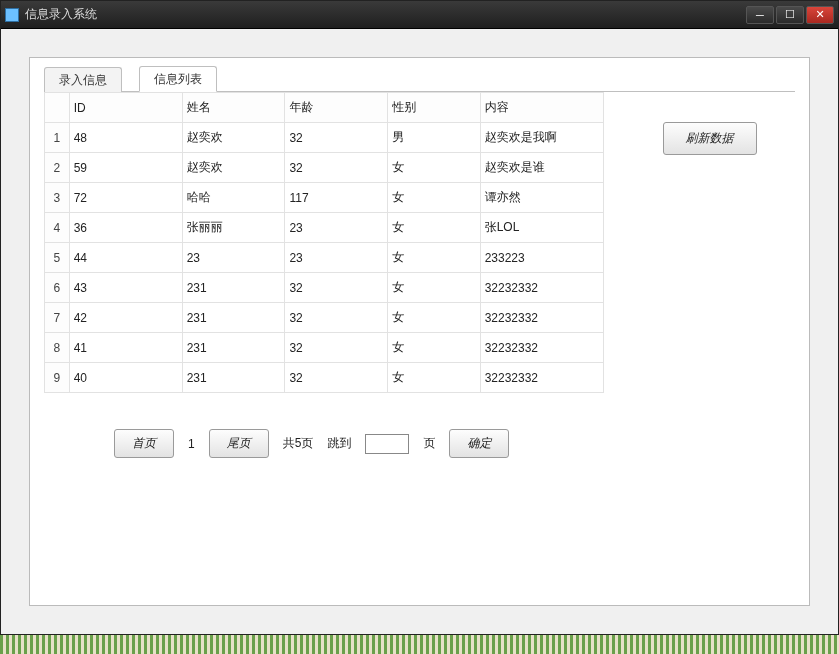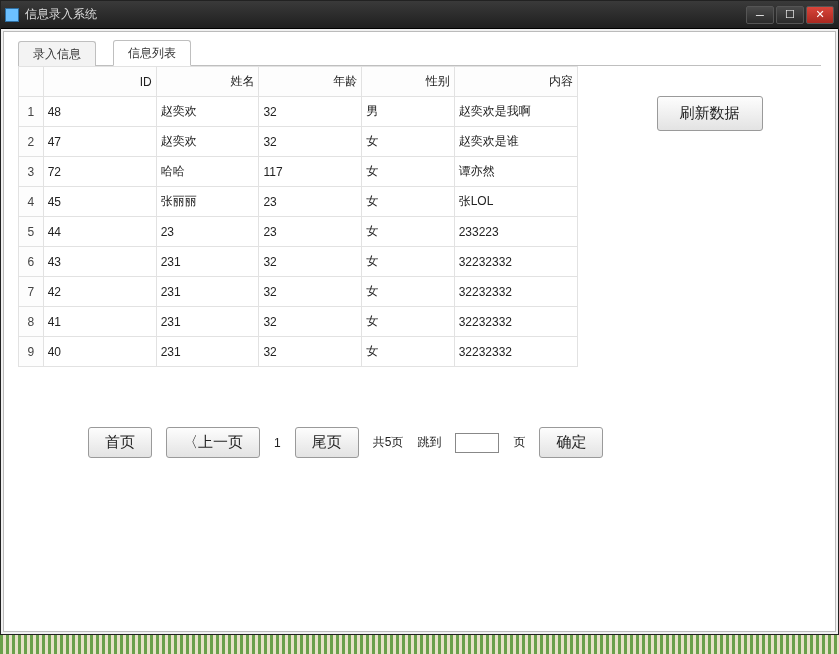--- a/index.html
+++ b/index.html
@@ -39,21 +39,21 @@
     background: linear-gradient(#4a4a4a, #2a2a2a);
     border: 1px solid #555;
     color: #fff;
     font-size: 11px;
     display: flex; align-items: center; justify-content: center;
     border-radius: 2px;
   }
   .win-btn.close { background: linear-gradient(#d9453a, #a92820); }
   .client {
     background: #f0f0f0;
-    padding: 2px;
+    padding: 28px;
     height: 605px;
   }
   .panel {
     background: #fff;
     border: 1px solid #bbb;
     height: 100%;
     padding: 10px 14px;
     position: relative;
   }
   .tabs {
@@ -97,21 +97,21 @@
     padding: 6px 4px;
     text-align: left;
     font-weight: normal;
     color: #222;
     height: 28px;
     overflow: hidden;
     white-space: nowrap;
   }
   table.grid th {
     background: #fdfdfd;
-    text-align: right;
+    text-align: left;
   }
   table.grid .rownum {
     width: 24px;
     text-align: center;
     color: #444;
     background: #fdfdfd;
   }
   .col-id { width: 110px; }
   .col-name { width: 100px; }
   .col-age { width: 100px; }
@@ -122,32 +122,33 @@
     padding-top: 30px;
     display: flex;
     justify-content: center;
     align-items: flex-start;
   }
   .btn {
     padding: 5px 16px;
     background: linear-gradient(#fdfdfd, #e3e3e3);
     border: 1px solid #9a9a9a;
     border-radius: 3px;
-    font-size: 15px;
+    font-size: 12px;
     color: #222;
     cursor: pointer;
     min-width: 60px;
     text-align: center;
+    font-style: italic;
   }
   .btn.big { padding: 7px 22px; }
   .pager {
     display: flex;
     align-items: center;
     gap: 14px;
-    margin-top: 60px;
+    margin-top: 36px;
     padding-left: 70px;
   }
   .pager .lbl { color: #222; }
   .pager input.jump {
     width: 44px;
     height: 20px;
     border: 1px solid #888;
     padding: 1px 2px;
   }
 </style>
@@ -190,37 +191,37 @@
                 <tr>
                   <td class="rownum">1</td>
                   <td>48</td>
                   <td>赵奕欢</td>
                   <td>32</td>
                   <td>男</td>
                   <td>赵奕欢是我啊</td>
                 </tr>
                 <tr>
                   <td class="rownum">2</td>
-                  <td>47</td>
+                  <td>59</td>
                   <td>赵奕欢</td>
                   <td>32</td>
                   <td>女</td>
                   <td>赵奕欢是谁</td>
                 </tr>
                 <tr>
                   <td class="rownum">3</td>
                   <td>72</td>
                   <td>哈哈</td>
                   <td>117</td>
                   <td>女</td>
                   <td>谭亦然</td>
                 </tr>
                 <tr>
                   <td class="rownum">4</td>
-                  <td>45</td>
+                  <td>36</td>
                   <td>张丽丽</td>
                   <td>23</td>
                   <td>女</td>
                   <td>张LOL</td>
                 </tr>
                 <tr>
                   <td class="rownum">5</td>
                   <td>44</td>
                   <td>23</td>
                   <td>23</td>
@@ -263,21 +264,20 @@
           </table>
         </div>
 
         <div class="side">
           <div class="btn big">刷新数据</div>
         </div>
       </div>
 
       <div class="pager">
         <div class="btn">首页</div>
-        <div class="btn">〈上一页</div>
         <span class="lbl">1</span>
         <div class="btn">尾页</div>
         <span class="lbl">共5页</span>
         <span class="lbl">跳到</span>
         <input class="jump" value="" style="">
         <span class="lbl">页</span>
         <div class="btn">确定</div>
       </div>
 
     </div>

